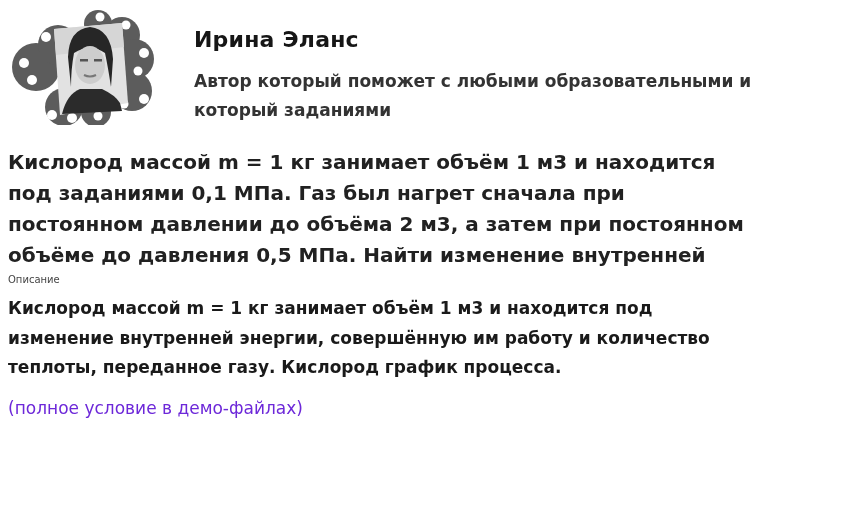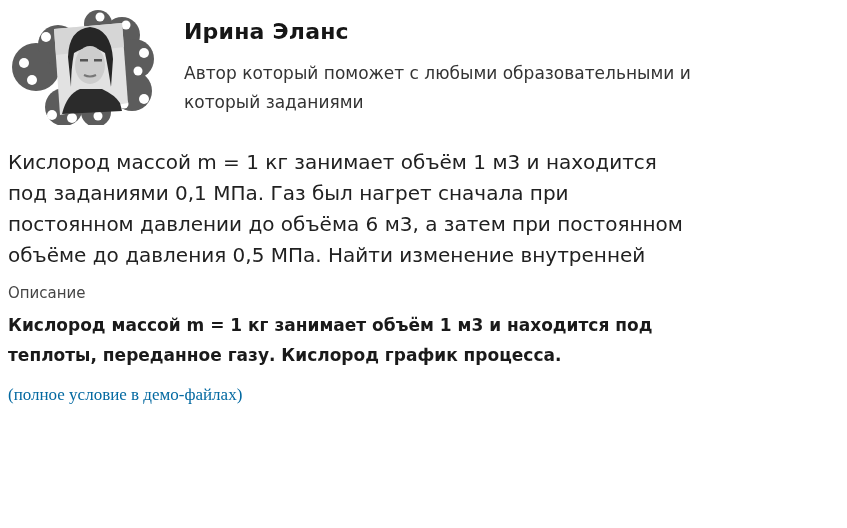--- a/index.html
+++ b/index.html
@@ -14,22 +14,22 @@
     font-family: "DejaVu Sans", "Liberation Sans", sans-serif;
     color: #1d1d1d;
   }
   .page {
     padding: 7px 8px 0 8px;
     box-sizing: border-box;
   }
   
   .profile-header {
     display: flex;
-    align-items: center;
-    gap: 22px;
+    align-items: flex-end;
+    gap: 32px;
   }
   .avatar-wrap {
     width: 152px;
     height: 118px;
     flex: 0 0 auto;
     margin-left: 2px;
   }
   .avatar-wrap svg {
     width: 152px;
     height: 118px;
@@ -51,38 +51,37 @@
     color: #333333;
   }
   
   .intro {
     margin-top: 22px;
     font-size: 20px;
     line-height: 31px;
     color: #212121;
   }
   .desc-label {
-    margin-top: 13px;
-    font-size: 15px;
+    margin-top: 3px;
+    font-size: 10px;
     color: #454545;
   }
   .description {
     margin-top: 9px;
     font-size: 17px;
     line-height: 29.5px;
     font-weight: bold;
     color: #1a1a1a;
   }
   .footnote {
     margin-top: 15px;
     font-size: 17px;
-    color: #0369a1;
-    font-family: Liberation Serif, serif;
+    color: #6d28d9;
   }
-  .line { white-space: nowrap; }
+  .line { white-space: nowrap; font-weight: bold; }
 </style>
 </head>
 <body>
 
 <div class="page">
 
   <div class="profile-header">
     <div class="avatar-wrap">
       <svg viewBox="0 0 152 118" aria-hidden="true">
 
@@ -130,26 +129,27 @@
       <div class="profile-subtitle">
         <div class="line">Автор который поможет с любыми образовательными и</div>
         <div class="line">который заданиями</div>
       </div>
     </div>
   </div>
 
   <div class="intro">
     <div class="line">Кислород массой m = 1 кг занимает объём 1 м3 и находится</div>
     <div class="line">под заданиями 0,1 МПа. Газ был нагрет сначала при</div>
-    <div class="line">постоянном давлении до объёма 6 м3, а затем при постоянном</div>
+    <div class="line">постоянном давлении до объёма 2 м3, а затем при постоянном</div>
     <div class="line">объёме до давления 0,5 МПа. Найти изменение внутренней</div>
   </div>
 
   <div class="desc-label">Описание</div>
 
   <div class="description">
     <div class="line">Кислород массой m = 1 кг занимает объём 1 м3 и находится под</div>
+    <div class="line">изменение внутренней энергии, совершённую им работу и количество</div>
     <div class="line">теплоты, переданное газу. Кислород график процесса.</div>
   </div>
 
   <div class="footnote">(полное условие в демо-файлах)</div>
 
 </div>
 
 </body></html>

